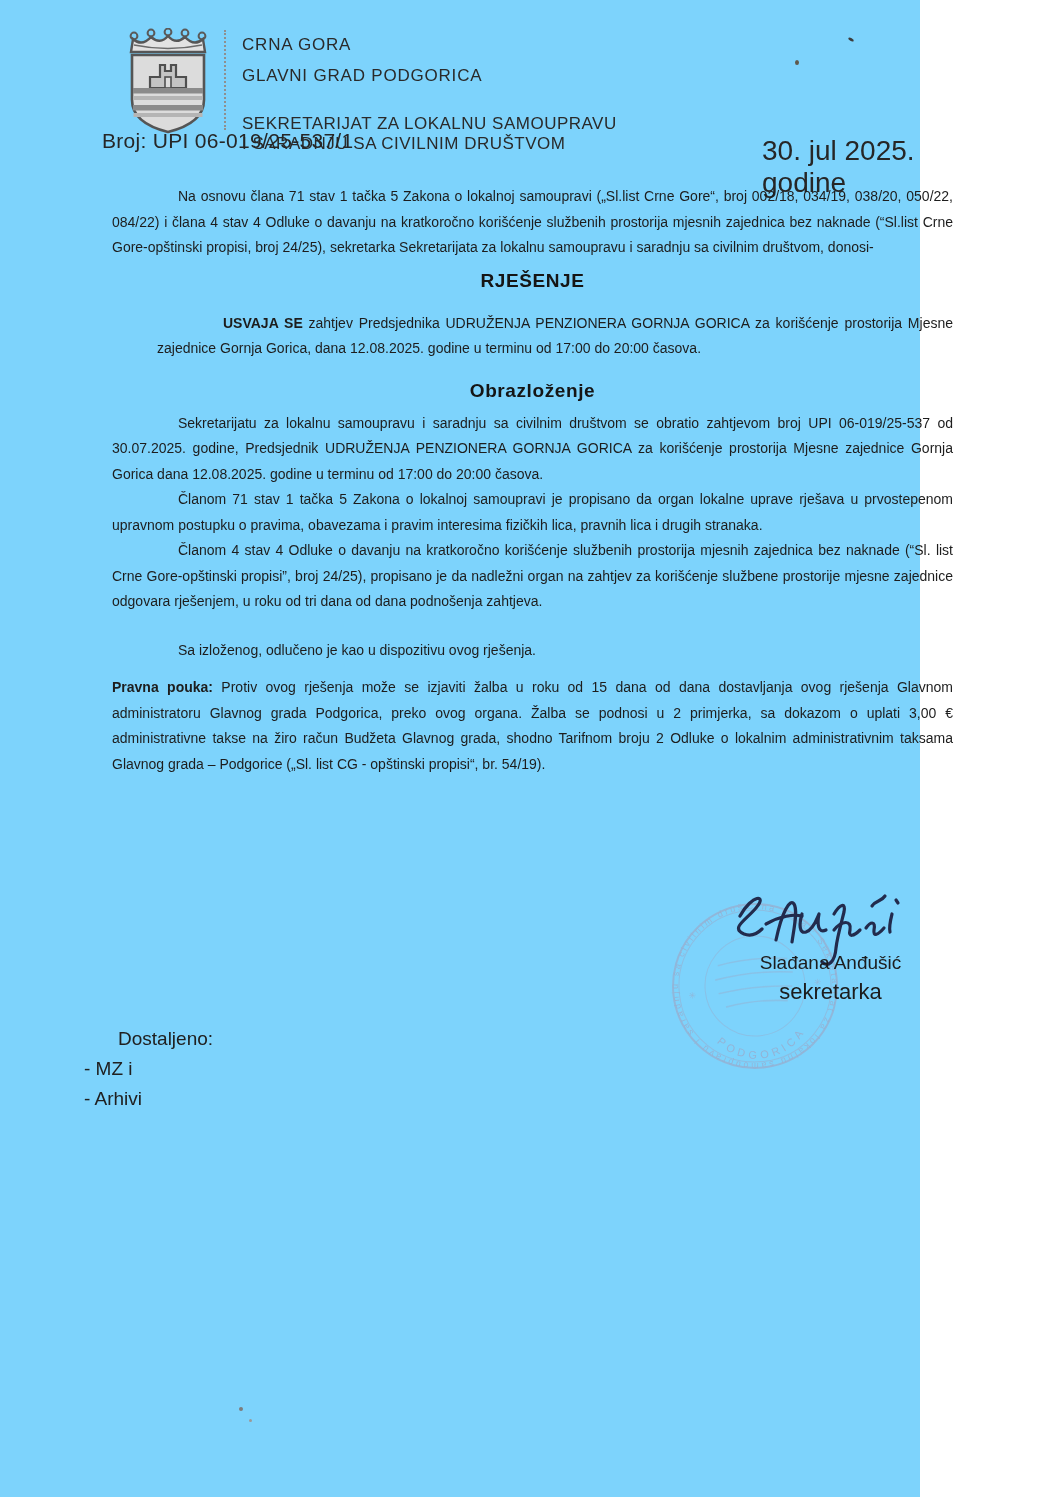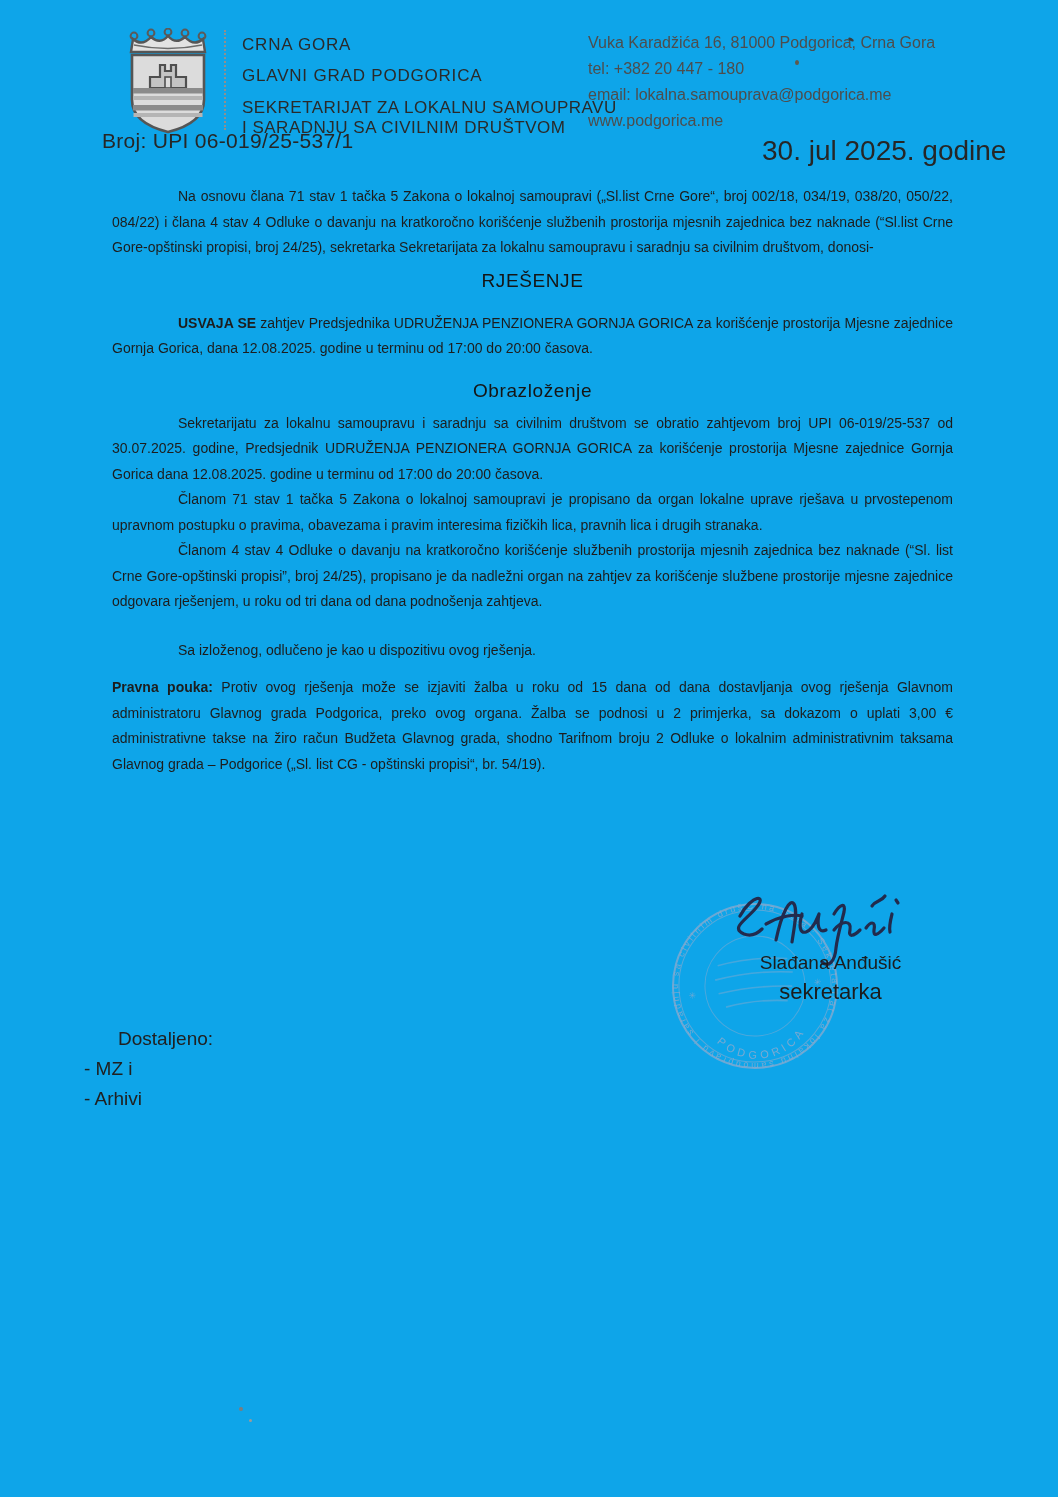--- a/index.html
+++ b/index.html
@@ -3,43 +3,43 @@
 <meta charset="utf-8">
 <style>
   * { margin:0; padding:0; box-sizing:border-box; }
   html,body { width:1058px; height:1497px; }
   body {
     background:#ffffff;
     font-family:"Liberation Sans", sans-serif;
     color:#1d1d1d;
     overflow:hidden;
   }
-  .page { position:relative; width:1058px; height:1497px; background:#0ea5e9; }
+  .page { position:relative; width:920px; height:1497px; background:#7dd3fc; }
 
   
   .letterhead { position:absolute; left:118px; top:28px; display:flex; }
   .coa { width:100px; height:108px; }
   .vsep { margin-left:6px; margin-top:2px; height:100px; border-left:2px dotted #8f8f8f; }
   .org { padding-left:16px; padding-top:7px; color:#2a2a2a; }
   .org-line { font-size:17px; letter-spacing:.8px; white-space:nowrap; }
   .org-line.l1 { margin-bottom:11px; }
-  .org-line.l2 { margin-bottom:12px; }
+  .org-line.l2 { margin-bottom:28px; }
   .org-line.dept { line-height:20px; letter-spacing:.5px; }
   .contact { position:absolute; left:588px; top:30px; font-size:16px; line-height:26px; color:#4d4d4d; white-space:nowrap; }
 
   .ref-number { position:absolute; left:102px; top:129px; font-size:21px; color:#262626; letter-spacing:.3px; }
   .ref-date  { position:absolute; left:762px; top:135px; font-size:28px; color:#262626; }
 
   
   .body-col { position:absolute; left:112px; top:184px; width:841px; }
   .body-col p { font-size:14px; line-height:25.5px; text-align:justify; color:#1d1d1d; }
   .indent { text-indent:66px; }
-  .doc-h { font-size:19px; font-weight:normal; text-align:center; letter-spacing:.6px; color:#151515; }
+  .doc-h { font-size:19px; font-weight:bold; text-align:center; letter-spacing:.6px; color:#151515; }
   .h-rjesenje { margin-top:9px; }
-  .p-usvaja { margin-top:19px; }
+  .p-usvaja { margin-top:19px;margin-left:45px; }
   .h-obrazlozenje { margin-top:18px; }
   .p-expl-1 { margin-top:9px; }
   .p-conclusion { margin-top:23px; text-align:left !important; }
   .p-legal { margin-top:12px; }
 
   
   .stamp { position:absolute; left:662px; top:896px; width:186px; height:180px; opacity:.9; transform:rotate(-6deg); }
   .sig-scrawl { position:absolute; left:700px; top:886px; width:215px; height:88px; }
   .sig-block { position:absolute; left:728px; top:948px; width:205px; text-align:center; }
   .sig-name { font-size:19px; color:#1c1c1c; line-height:30px; }
@@ -86,26 +86,20 @@
     </div>
     <div class="vsep"></div>
     <div class="org">
       <div class="org-line l1">CRNA GORA</div>
       <div class="org-line l2">GLAVNI GRAD PODGORICA</div>
       <div class="org-line dept">SEKRETARIJAT ZA LOKALNU SAMOUPRAVU</div>
       <div class="org-line dept">I SARADNJU SA CIVILNIM DRUŠTVOM</div>
     </div>
   </header>
 
-  <div class="contact">
-    <div>Vuka Karadžića 16, 81000 Podgorica, Crna Gora</div>
-    <div>tel: +382 20 447 - 180</div>
-    <div>email: lokalna.samouprava@podgorica.me</div>
-    <div>www.podgorica.me</div>
-  </div>
 
   <div class="ref-number">Broj: UPI 06-019/25-537/1</div>
   <div class="ref-date">30. jul 2025. godine</div>
 
   <main class="body-col">
     <p class="indent">Na osnovu člana 71 stav 1 tačka 5 Zakona o lokalnoj samoupravi („Sl.list Crne Gore“, broj 002/18, 034/19, 038/20, 050/22, 084/22) i člana 4 stav 4 Odluke o davanju na kratkoročno korišćenje službenih prostorija mjesnih zajednica bez naknade (“Sl.list Crne Gore-opštinski propisi, broj 24/25), sekretarka Sekretarijata za lokalnu samoupravu i saradnju sa civilnim društvom, donosi-</p>
 
     <h2 class="doc-h h-rjesenje">RJEŠENJE</h2>
 
     <p class="indent p-usvaja"><b>USVAJA SE</b><span> zahtjev Predsjednika UDRUŽENJA PENZIONERA GORNJA GORICA za korišćenje prostorija Mjesne zajednice Gornja Gorica, dana 12.08.2025. godine u terminu od 17:00 do 20:00 časova.</span></p>

